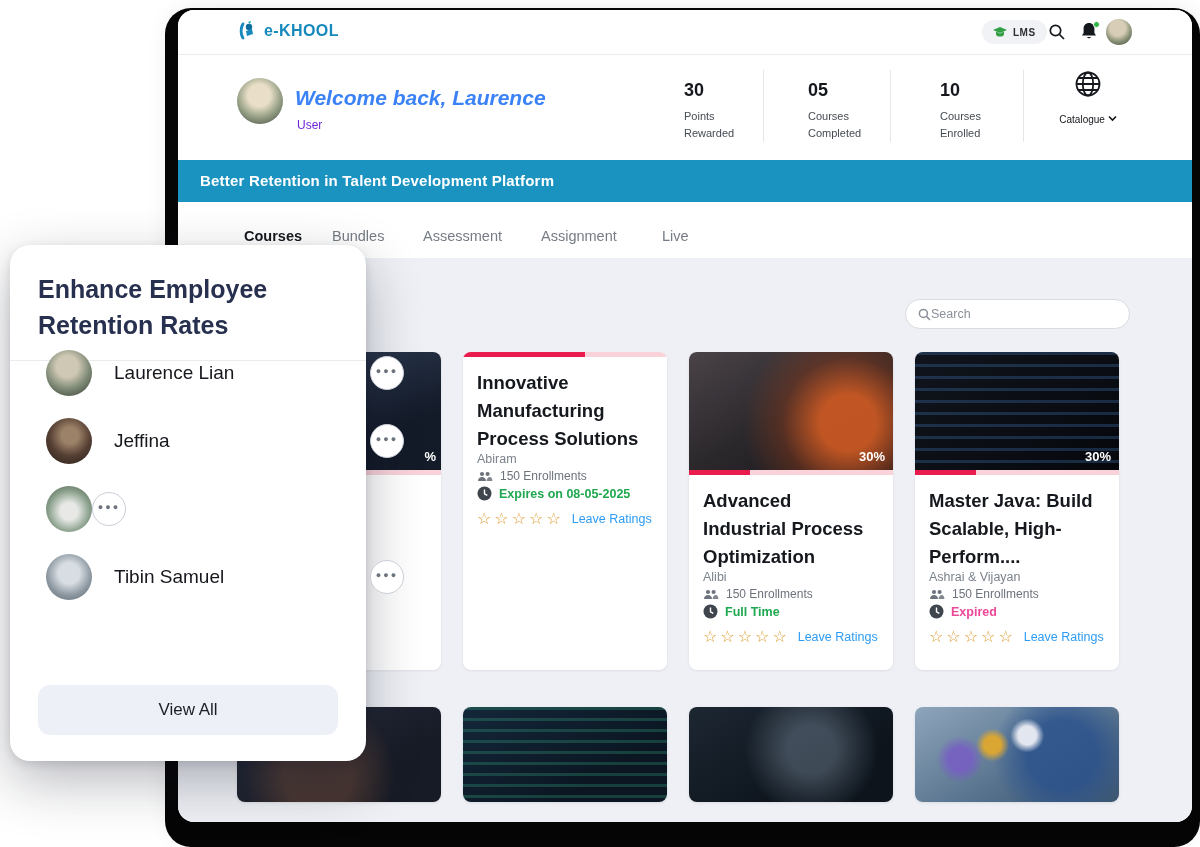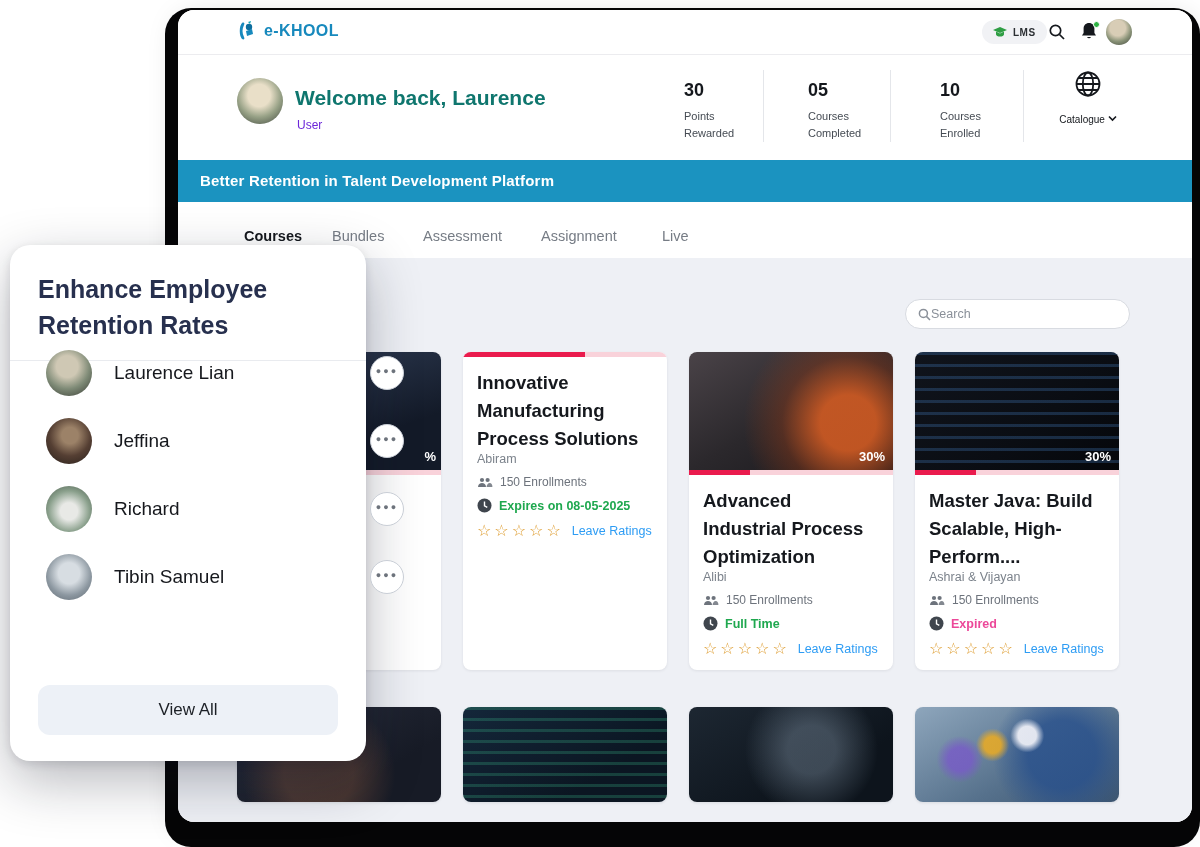--- a/index.html
+++ b/index.html
@@ -27,21 +27,21 @@
   .top-ic { position:absolute; top:13px; }
   .bell-wrap { position:absolute; left:902px; top:12px; width:20px; height:20px; }
   .bell-dot { position:absolute; right:0px; top:-1px; width:7px; height:7px; border-radius:50%;
     background:#2fb344; border:1px solid #fff; }
   .avatar-sm { position:absolute; left:928px; top:9px; width:26px; height:26px; border-radius:50%;
     background:radial-gradient(circle at 45% 35%, #d8cdb6 0 35%, #8a9378 60%, #3c4038 100%); }
 
   
   .avatar-md { position:absolute; left:59px; top:68px; width:46px; height:46px; border-radius:50%;
     background:radial-gradient(circle at 48% 38%, #e9dfc8 0 30%, #97a186 58%, #394038 100%); }
-  .welcome-title { position:absolute; left:117px; top:76px; font-size:21px; font-weight:700; color:#0f766e; }
+  .welcome-title { position:absolute; left:117px; top:76px; font-size:21px; font-weight:700; color:#3b82f6;font-style:italic; }
   .welcome-sub { position:absolute; left:119px; top:108px; font-size:12px; color:#6d28d9; }
   .stat-val { position:absolute; top:70px; font-size:18px; font-weight:700; color:#14171c; }
   .stat-lab { position:absolute; top:98px; font-size:11px; color:#454b53; line-height:1.55; }
   .vdiv { position:absolute; top:60px; width:1px; height:72px; background:#e4e6ea; }
   .catalogue { position:absolute; left:862px; top:58px; width:96px; height:80px; text-align:center; cursor:pointer; }
   .catalogue .lab { position:absolute; left:0; right:0; top:46px; font-size:10px; color:#14171c; }
 
   
   .banner { position:absolute; left:0; top:150px; width:1014px; height:42px; background:#1b93c0;
     color:#ffffff; font-size:15px; font-weight:700; line-height:42px; padding-left:22px; letter-spacing:.2px; }
@@ -63,21 +63,21 @@
   .row2 { top:697px; }
   .card { width:204px; height:318px; background:#fff; border-radius:8px; overflow:hidden;
     box-shadow:0 1px 3px rgba(20,25,40,.08); position:relative; }
   .card-img { position:relative; width:204px; height:118px; }
   .pct { position:absolute; right:8px; bottom:6px; color:#fff; font-size:13px; font-weight:700; }
   .pbar { width:204px; height:5px; background:#f9d2da; }
   .pbar > div { height:5px; background:#ea1b4d; }
   .card-body { padding:12px 14px 0 14px; }
   .c-title { font-size:18.5px; font-weight:700; color:#15181d; line-height:1.5; min-height:83px; }
   .c-author { font-size:12.5px; color:#7b828b; }
-  .c-row { margin-top:9px; display:flex; align-items:center; gap:7px; font-size:12px; color:#6d737c; }
+  .c-row { margin-top:3px; display:flex; align-items:center; gap:7px; font-size:12px; color:#6d737c; }
   .c-status { font-weight:700; font-size:12.5px; }
   .c-rate { margin-top:8px; display:flex; align-items:center; gap:8px; }
   .stars { font-size:16px; color:#dd9a2b; letter-spacing:3px; }
   .rate-link { font-size:12.5px; color:#2d9cf4; cursor:pointer; }
 
   
   .img-hidden { background:linear-gradient(160deg,#33415a,#131a28 70%); }
   .img-factory { background:radial-gradient(circle at 55% 55%, rgba(70,180,235,.55) 0 18%, rgba(30,80,130,.25) 40%, transparent 60%),
     linear-gradient(145deg,#3d4f66 0%,#25334a 45%,#131c2b 100%); }
   .img-robot { background:radial-gradient(circle at 78% 60%, rgba(220,95,35,.85) 0 16%, rgba(150,60,25,.4) 38%, transparent 60%),
@@ -371,21 +371,20 @@
         <span class="m-name">Laurence Lian</span>
         <button class="more-btn">●●●</button>
       </div>
       <div class="member">
         <span class="m-avatar m-a1"></span>
         <span class="m-name">Jeffina</span>
         <button class="more-btn">●●●</button>
       </div>
       <div class="member">
         <span class="m-avatar m-a2"></span>
-        <span class="m-name">Richard</span>
         <button class="more-btn">●●●</button>
       </div>
       <div class="member">
         <span class="m-avatar m-a3"></span>
         <span class="m-name">Tibin Samuel</span>
         <button class="more-btn">●●●</button>
       </div>
     </div>
 
     <button class="view-all">View All</button>

